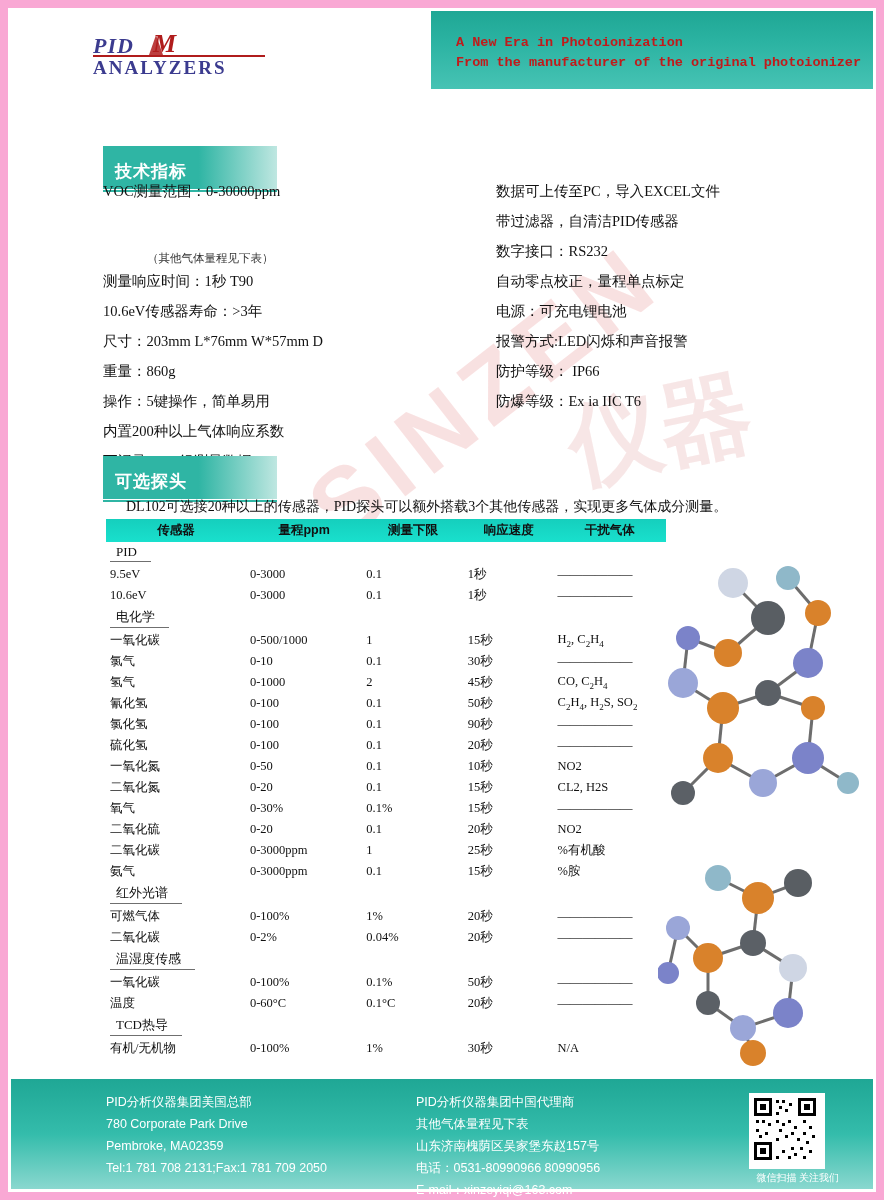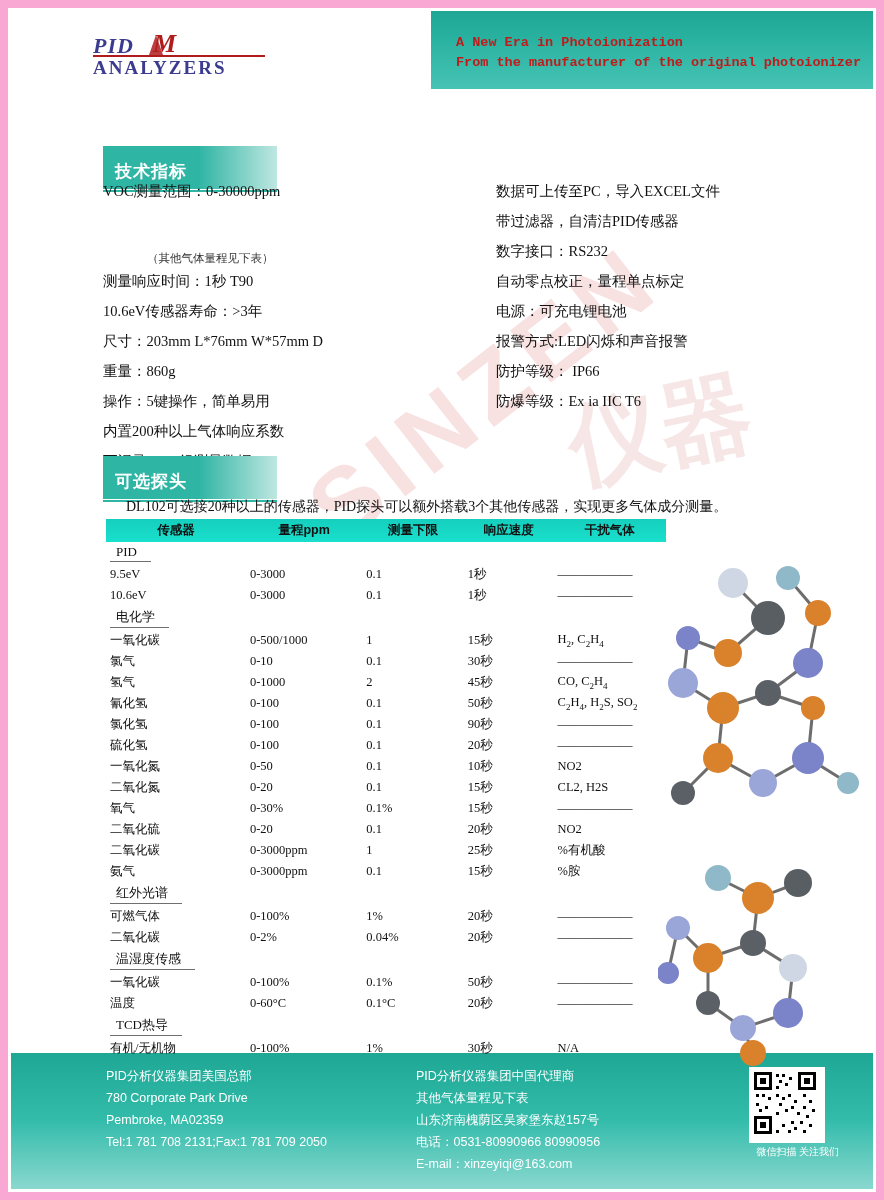--- a/index.html
+++ b/index.html
@@ -111,21 +111,21 @@
   .c-name{padding-left:30px;width:150px;}
   .c-range{width:120px;}
   .c-lod{width:105px;}
   .c-speed{width:95px;}
   .c-int{width:110px;}
   .sub2{font-size:9px;vertical-align:sub;}
   
   .mol{position:absolute;z-index:1;}
   
   .footer{
-    position:absolute;left:3px;right:3px;bottom:3px;height:136px;
+    position:absolute;left:3px;right:3px;bottom:3px;height:110px;
     background:linear-gradient(to bottom,#1fa795 0%,#34bcab 50%,#8ad8cf 100%);
     color:#ffffff;
   }
   .f-col{position:absolute;font-size:12.5px;line-height:22px;font-family:"Liberation Sans", sans-serif;}
   #f-left{left:95px;top:12px;}
   #f-right{left:405px;top:12px;}
   .qr{
     position:absolute;right:48px;top:14px;width:72px;height:72px;background:#fff;padding:2px;
   }
   .qr-cap{

